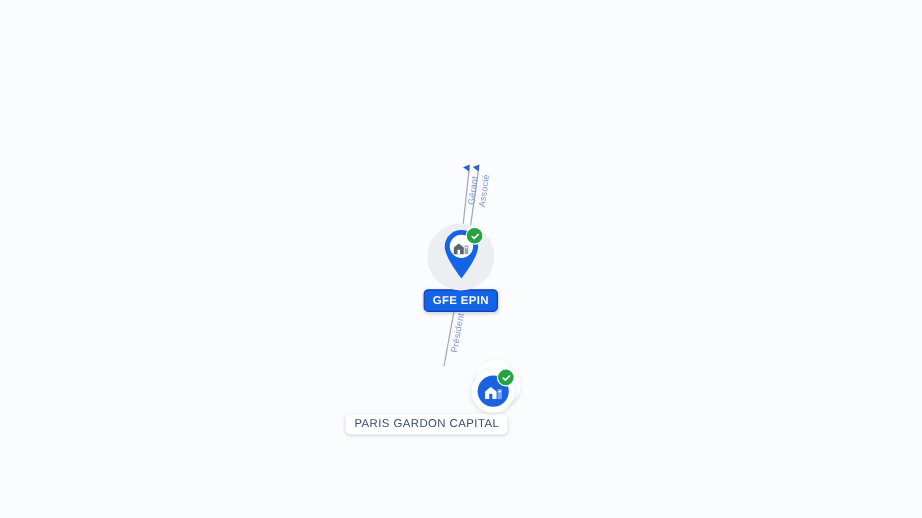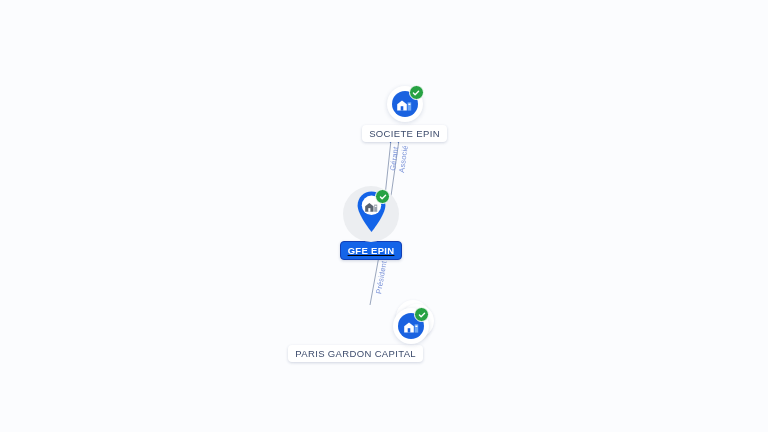--- a/index.html
+++ b/index.html
@@ -178,41 +178,22 @@
 
     <path d="M 370 305 L 379 256" stroke="#9aa6bd" stroke-width="1" fill="none" marker-end="url(#arrow-up)"></path>
   </svg>
 
   <div class="edge-label" style="left:388px; top:170px; transform: rotate(-82deg);">Gérant</div>
 
   <div class="edge-label" style="left:397px; top:172px; transform: rotate(-82deg);">Associé</div>
 
   <div class="edge-label" style="left:374px; top:293px; transform: rotate(-80deg);">Président</div>
 
-  <div class="node" style="left:347px; top:86px; width:115px;">
-    <div class="avatar-wrap">
-      <div class="avatar-halo"></div>
-      <div class="avatar-circle">
-        <svg width="17" height="15" viewBox="0 0 17 15" aria-hidden="true">
-          <path d="M1.2 13.6 V7.2 L6.0 3.4 L10.8 7.2 V13.6 Z" fill="#ffffff"></path>
-          <rect x="4.7" y="9.2" width="2.6" height="4.4" fill="#1a62e0"></rect>
-          <rect x="11.6" y="5.3" width="3.6" height="8.3" fill="#6fa8f5"></rect>
-          <rect x="12.4" y="6.6" width="2.0" height="1.4" fill="#ffffff"></rect>
-        </svg>
-      </div>
-      <div class="verified">
-        <svg width="8" height="8" viewBox="0 0 10 10" aria-hidden="true">
-          <path d="M1.8 5.1 L3.9 7.2 L8.2 2.9" stroke="#ffffff" stroke-width="1.7" fill="none" stroke-linecap="round" stroke-linejoin="round"></path>
-        </svg>
-      </div>
-    </div>
-    <div class="caption">SOCIETE EPIN</div>
-  </div>
-
-  <div class="node" style="left:340px; top:186px; width:62px;text-decoration:underline;">
+
+  <div class="node" style="left:353px; top:186px; width:62px;">
     <div class="pin-wrap">
       <div class="pin-halo"></div>
       <svg class="pin-shape" width="31" height="44" viewBox="0 0 31 44">
         <path d="M15.5 1.6 C7.8 1.6 1.6 7.8 1.6 15.5 C1.6 24.8 15.5 42 15.5 42
                  C15.5 42 29.4 24.8 29.4 15.5 C29.4 7.8 23.2 1.6 15.5 1.6 Z" fill="#1464e8"></path>
         <circle cx="15.5" cy="15.3" r="9.7" fill="#ffffff"></circle>
       </svg>
       <div class="pin-icon">
         <svg width="15" height="13" viewBox="0 0 17 15" aria-hidden="true">
           <path d="M1.2 13.6 V7.2 L6.0 3.4 L10.8 7.2 V13.6 Z" fill="#5b6470"></path>

